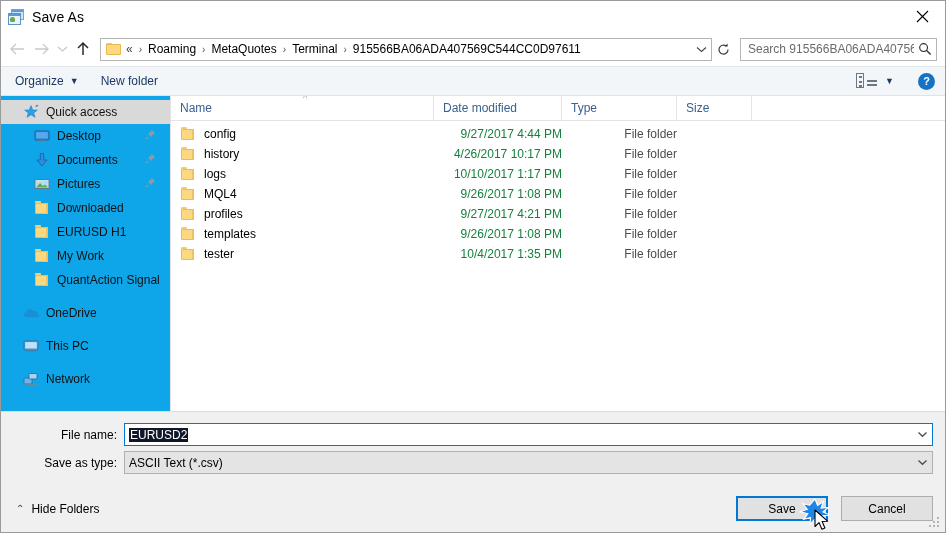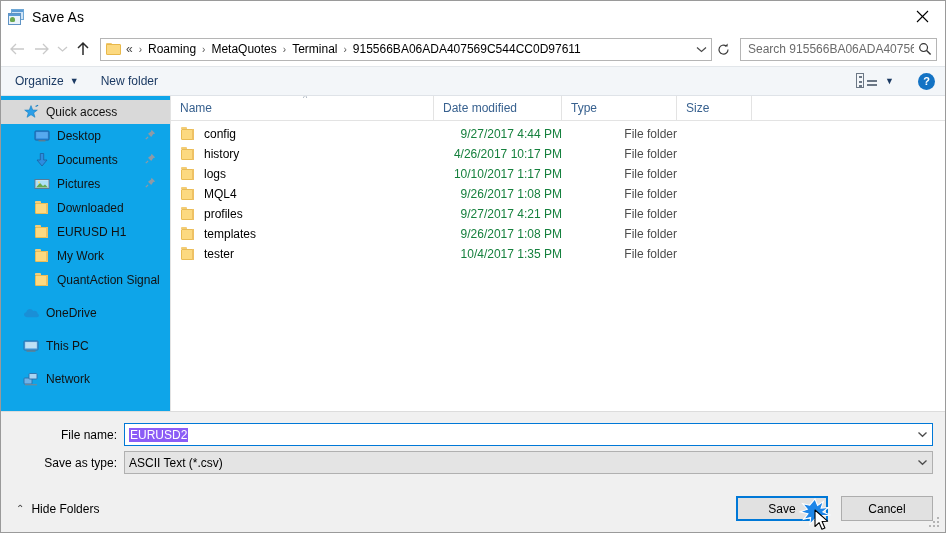--- a/index.html
+++ b/index.html
@@ -427,21 +427,21 @@
     border: 1px solid #b0b0b0;
     background: #e4e4e4;
   }
   .combo .val {
     padding-left: 4px;
     font-size: 12px;
     white-space: nowrap;
     overflow: hidden;
   }
   .combo.file .val .sel {
-    background: #8b5cf6;
+    background: #0f172a;
     color: #ffffff;
     padding: 1px 1px 1px 1px;
   }
   .combo .caret {
     margin-left: auto;
     width: 19px;
     display: flex;
     align-items: center;
     justify-content: center;
     color: #4d4d4d;

